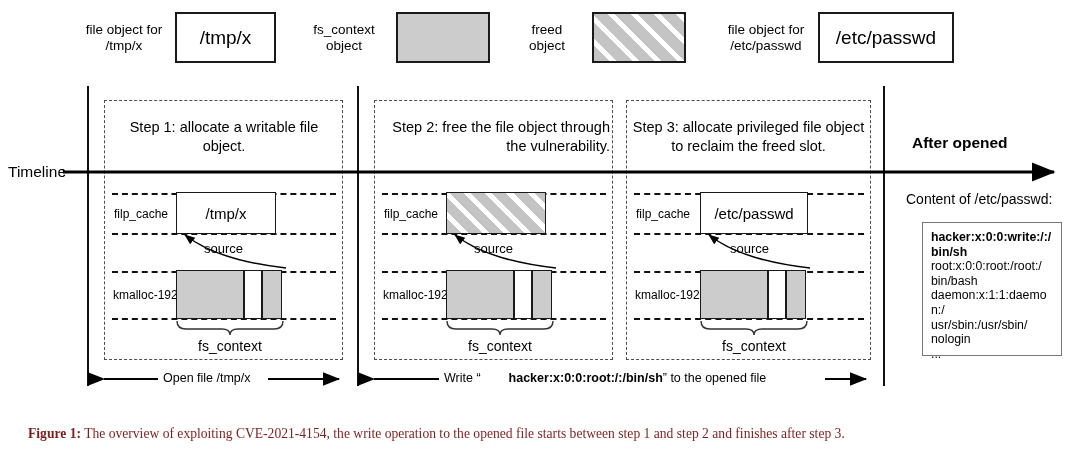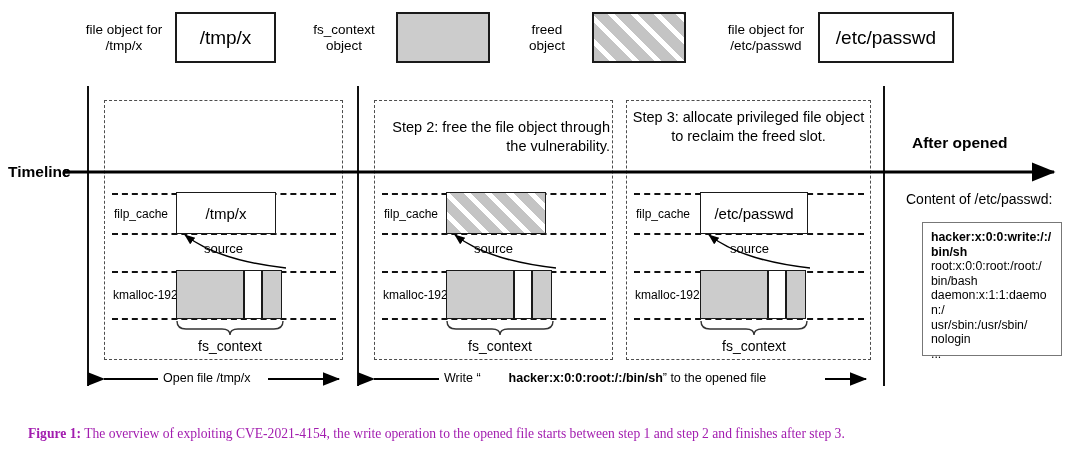--- a/index.html
+++ b/index.html
@@ -22,21 +22,21 @@
     background:
       repeating-linear-gradient(45deg,
         #c4c4c4 0px, #c4c4c4 11px,
         #ffffff 11px, #ffffff 16px);
   }
   .boxtext{
     position:absolute;left:0;top:0;width:100%;height:100%;
     display:flex;align-items:center;justify-content:center;
     font-size:19px;color:#000;
   }
-  .tl-label{position:absolute;font-weight:bold;font-size:15.5px;}
+  .tl-label{position:absolute;font-weight:normal;font-size:15.5px;}
   .vsep{position:absolute;width:2px;background:#111;}
 
   
   .step{position:absolute;border:1.6px dashed #4d4d4d;box-sizing:border-box;}
   .step-title{
     position:absolute;left:0;width:100%;text-align:center;
     font-size:14.5px;line-height:19px;color:#000;
   }
 
   
@@ -69,21 +69,21 @@
   .passwd-box div{font-size:12.3px;line-height:14.6px;word-break:break-all;}
   .passwd-box div.b{font-weight:bold;}
 
   
   .span-label{position:absolute;font-size:12.5px;white-space:nowrap;}
   .span-label b{font-weight:bold;padding-left:28px;}
 
   
   .caption{
     position:absolute;left:28px;top:425px;width:1030px;
-    font-family:"Liberation Serif", serif;font-size:13.6px;line-height:17px;color:#a21caf;
+    font-family:"Liberation Serif", serif;font-size:13.6px;line-height:17px;color:#7f1d1d;
   }
   .caption b{font-weight:bold;}
 
   svg.overlay{position:absolute;left:0;top:0;width:1080px;height:457px;pointer-events:none;}
 </style>
 </head>
 <body>
 
 <div class="fig">
 
@@ -112,20 +112,21 @@
   </div>
 
   <div class="vsep" style="left:87px;top:86px;height:300px;"></div>
   <div class="vsep" style="left:357px;top:86px;height:300px;"></div>
   <div class="vsep" style="left:883px;top:86px;height:300px;"></div>
 
   <div class="tl-label" style="left:8px;top:163px;">Timeline</div>
   <div class="after-title" style="left:912px;top:134px;">After opened</div>
 
   <div class="step" style="left:104px;top:100px;width:239px;height:260px;"></div>
+  <div class="step-title" style="left:110px;top:118px;width:228px;">Step 1: allocate a writable file object.</div>
 
   <div class="lane-rule" style="left:112px;top:193px;width:224px;"></div>
   <div class="lane-rule" style="left:112px;top:233px;width:224px;"></div>
   <div class="lane-label" style="left:114px;top:207px;">filp_cache</div>
   <div class="slot white" style="left:176px;top:192px;width:100px;height:42px;">
     <span class="slot-text">/tmp/x</span>
   </div>
   <div class="src-label" style="left:204px;top:241px;">source</div>
 
   <div class="lane-rule" style="left:112px;top:271px;width:224px;"></div>
@@ -149,21 +150,21 @@
 
   <div class="lane-rule" style="left:382px;top:271px;width:224px;"></div>
   <div class="lane-rule" style="left:382px;top:318px;width:224px;"></div>
   <div class="lane-label" style="left:383px;top:288px;">kmalloc-192</div>
   <div class="slot gray" style="left:446px;top:270px;width:68px;height:49px;"></div>
   <div class="slot white" style="left:514px;top:270px;width:18px;height:49px;"></div>
   <div class="slot gray" style="left:532px;top:270px;width:20px;height:49px;"></div>
   <div class="brace-label" style="left:436px;top:338px;width:128px;">fs_context</div>
 
   <div class="step" style="left:626px;top:100px;width:245px;height:260px;"></div>
-  <div class="step-title" style="left:628px;top:108px;width:241px;">Step 3: allocate privileged file object to reclaim the freed slot.</div>
+  <div class="step-title" style="left:628px;top:118px;width:241px;">Step 3: allocate privileged file object to reclaim the freed slot.</div>
 
   <div class="lane-rule" style="left:634px;top:193px;width:230px;"></div>
   <div class="lane-rule" style="left:634px;top:233px;width:230px;"></div>
   <div class="lane-label" style="left:636px;top:207px;">filp_cache</div>
   <div class="slot white" style="left:700px;top:192px;width:108px;height:42px;">
     <span class="slot-text">/etc/passwd</span>
   </div>
   <div class="src-label" style="left:730px;top:241px;">source</div>
 
   <div class="lane-rule" style="left:634px;top:271px;width:230px;"></div>

